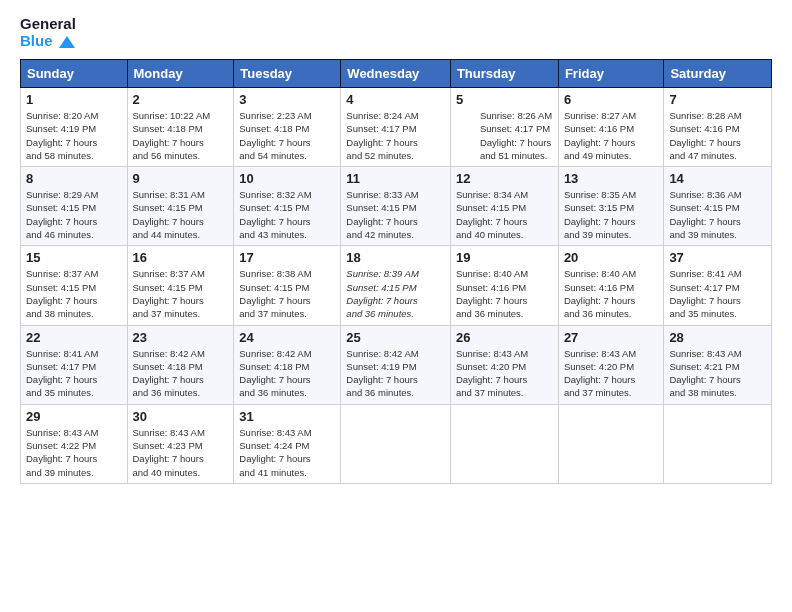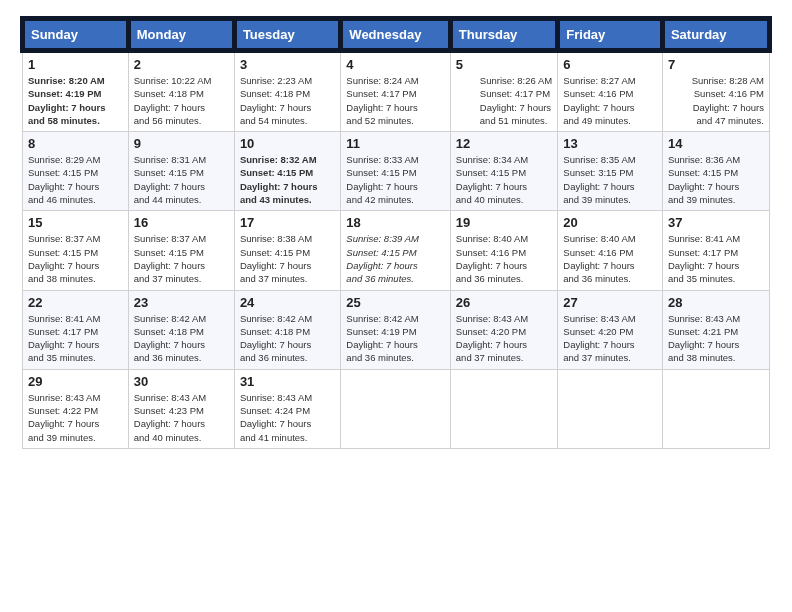--- a/index.html
+++ b/index.html
@@ -43,21 +43,21 @@
       width: 100%;
       border-collapse: collapse;
     }
     .calendar thead tr th {
       background: #3b6dbf;
       color: #fff;
       font-size: 13px;
       font-weight: bold;
       padding: 6px 6px;
       text-align: left;
-      border: 5px solid #0f172a;
+      border: 1px solid #0f172a;
     }
     .calendar tbody tr td {
       vertical-align: top;
       border: 1px solid #d0d0d0;
       padding: 4px 5px;
       font-size: 10px;
       color: #222;
       width: 113px;
       min-height: 80px;
       background: #fff;
@@ -78,38 +78,50 @@
       line-height: 1.4;
     }
     .empty-cell {
       background: #fff !important;
     }
   </style>
 </head>
 <body>
 
 <div class="page">
+  <div class="header">
+    <div class="logo">
+    <div style="display:flex;flex-direction:column;line-height:1.1;">
+      <span style="font-size:15px;font-weight:bold;color:#1a1a2e;">General</span>
+      <span style="font-size:15px;font-weight:bold;color:#2196f3;">Blue <span style="display:inline-block;width:0;height:0;border-left:8px solid transparent;border-right:8px solid transparent;border-bottom:12px solid #2196f3;vertical-align:middle;margin-left:2px;"></span></span>
+    </div>
+  </div>
+    <div class="title-block">
+      <div class="main-title"></div>
+      <div class="subtitle"></div>
+    </div>
+  </div>
 
   <table class="calendar">
     <thead>
       <tr>
       <th>Sunday</th>
           <th>Monday</th>
           <th>Tuesday</th>
           <th>Wednesday</th>
           <th>Thursday</th>
           <th>Friday</th>
           <th>Saturday</th>
         </tr>
     </thead>
     <tbody id="calendar-body">
     <tr>
           <td>
             <span class="day-num">1</span>
-            <div class="day-info" style="white-space: pre-line; font-weight: bold;">Sunrise: 8:20 AM
+            <div class="day-info" style="white-space: pre-line;">Sunrise: 8:20 AM
 Sunset: 4:19 PM
 Daylight: 7 hours
 and 58 minutes.</div>
           </td>
           <td>
             <span class="day-num">2</span>
             <div class="day-info" style="white-space: pre-line;">Sunrise: 10:22 AM
 Sunset: 4:18 PM
 Daylight: 7 hours
 and 56 minutes.</div>
@@ -137,21 +149,21 @@
           </td>
           <td>
             <span class="day-num">6</span>
             <div class="day-info" style="white-space: pre-line;">Sunrise: 8:27 AM
 Sunset: 4:16 PM
 Daylight: 7 hours
 and 49 minutes.</div>
           </td>
           <td>
             <span class="day-num">7</span>
-            <div class="day-info" style="white-space: pre-line; text-align: right;">Sunrise: 8:28 AM
+            <div class="day-info" style="white-space: pre-line;">Sunrise: 8:28 AM
 Sunset: 4:16 PM
 Daylight: 7 hours
 and 47 minutes.</div>
           </td>
         </tr>
         <tr>
           <td>
             <span class="day-num">8</span>
             <div class="day-info" style="white-space: pre-line;">Sunrise: 8:29 AM
 Sunset: 4:15 PM
@@ -160,21 +172,21 @@
           </td>
           <td>
             <span class="day-num">9</span>
             <div class="day-info" style="white-space: pre-line;">Sunrise: 8:31 AM
 Sunset: 4:15 PM
 Daylight: 7 hours
 and 44 minutes.</div>
           </td>
           <td>
             <span class="day-num">10</span>
-            <div class="day-info" style="white-space: pre-line; font-weight: bold;">Sunrise: 8:32 AM
+            <div class="day-info" style="white-space: pre-line;">Sunrise: 8:32 AM
 Sunset: 4:15 PM
 Daylight: 7 hours
 and 43 minutes.</div>
           </td>
           <td>
             <span class="day-num">11</span>
             <div class="day-info" style="white-space: pre-line;">Sunrise: 8:33 AM
 Sunset: 4:15 PM
 Daylight: 7 hours
 and 42 minutes.</div>

